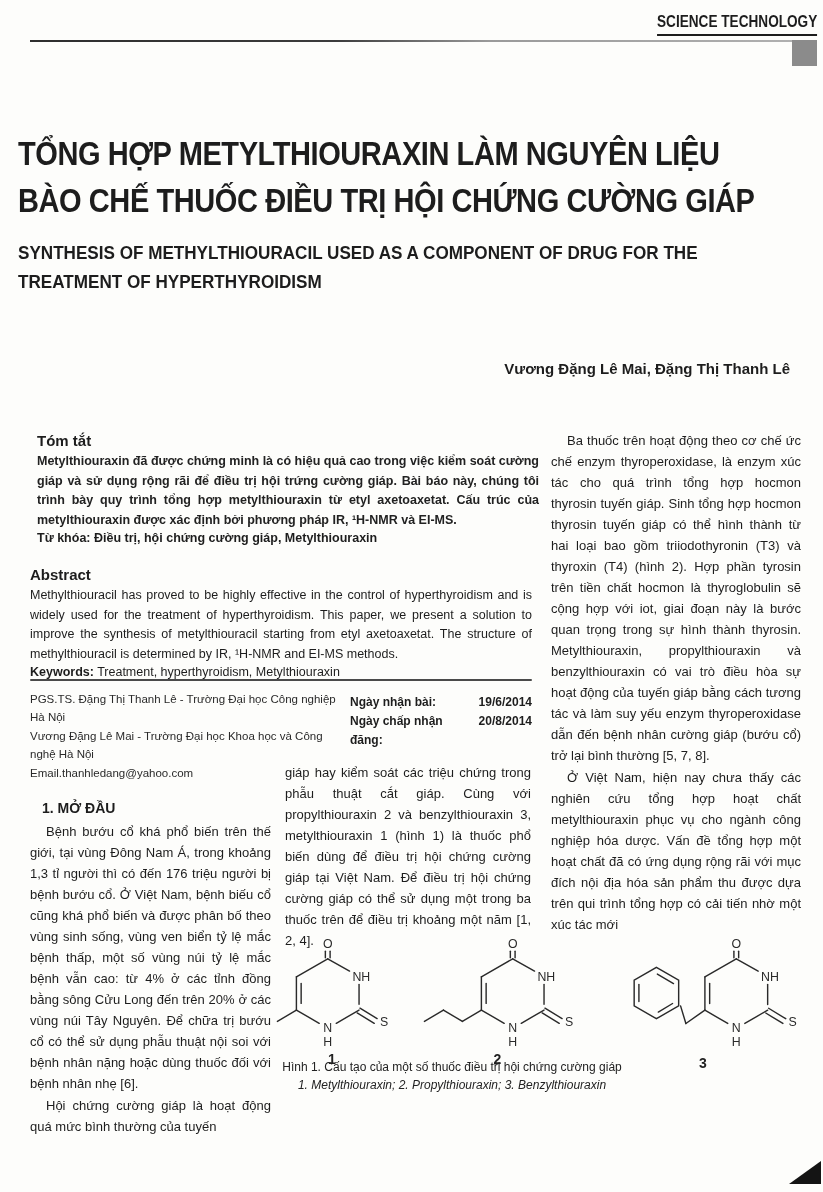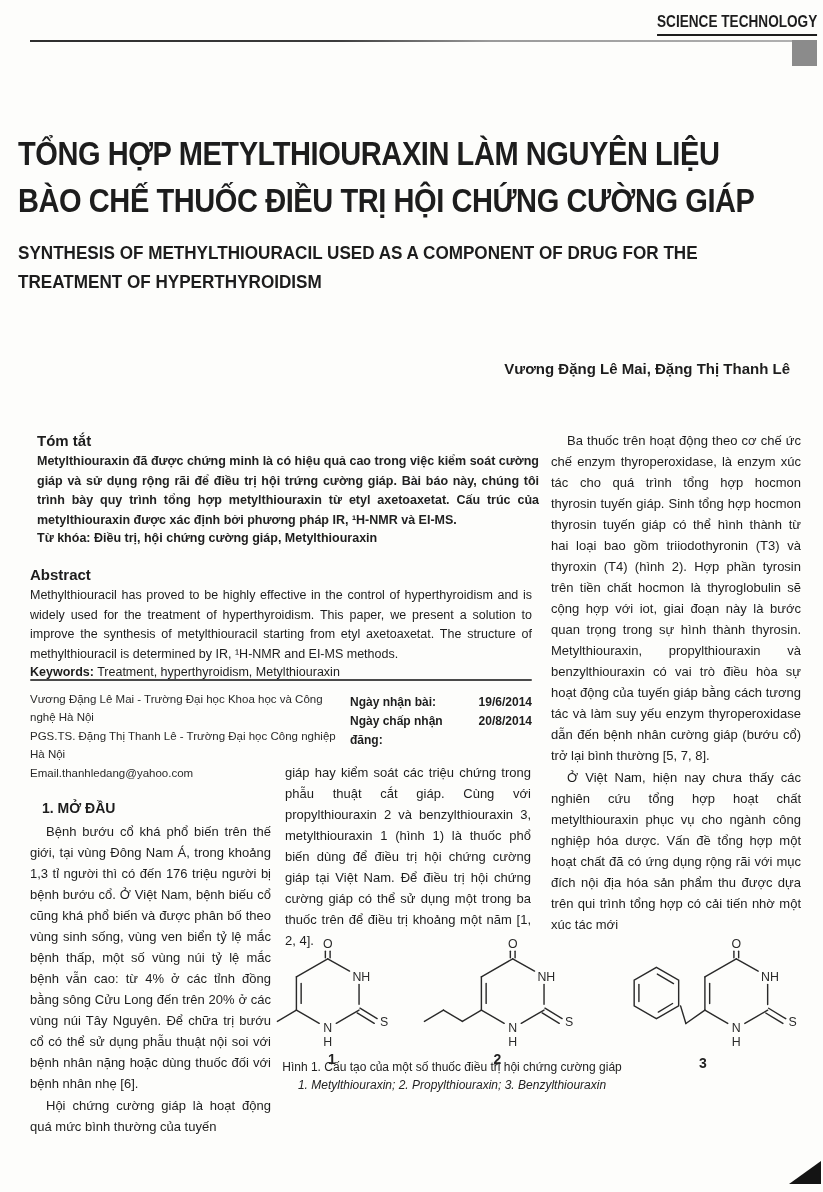--- a/index.html
+++ b/index.html
@@ -87,22 +87,22 @@
   <div class="abs-en">
     <div class="abs-heading">Abstract</div>
     <div class="abs-body">Methylthiouracil has proved to be highly effective in the control of hyperthyroidism and is widely used for the treatment of hyperthyroidism. This paper, we present a solution to improve the synthesis of metylthiouracil starting from etyl axetoaxetat. The structure of methylthiouracil is determined by IR, ¹H-NMR and EI-MS methods.</div>
     <div class="kw-line"><span class="kw-label">Keywords:</span><span class="kw-text"> Treatment, hyperthyroidism, Metylthiouraxin</span></div>
   </div>
 
   <div class="sep-rule"></div>
 
   <div class="author-info">
     <div class="affiliations">
+      <div>PGS.TS. Đặng Thị Thanh Lê - Trường Đại học Công nghiệp Hà Nội</div>
       <div>Vương Đặng Lê Mai - Trường Đại học Khoa học và Công nghệ Hà Nội</div>
-      <div>PGS.TS. Đặng Thị Thanh Lê - Trường Đại học Công nghiệp Hà Nội</div>
       <div>Email.thanhledang@yahoo.com</div>
     </div>
     <div class="dates">
       <div class="date-row">
         <span>Ngày nhận bài:</span>
         <span>19/6/2014</span>
       </div>
       <div class="date-row">
         <span>Ngày chấp nhận đăng:</span>
         <span>20/8/2014</span>

